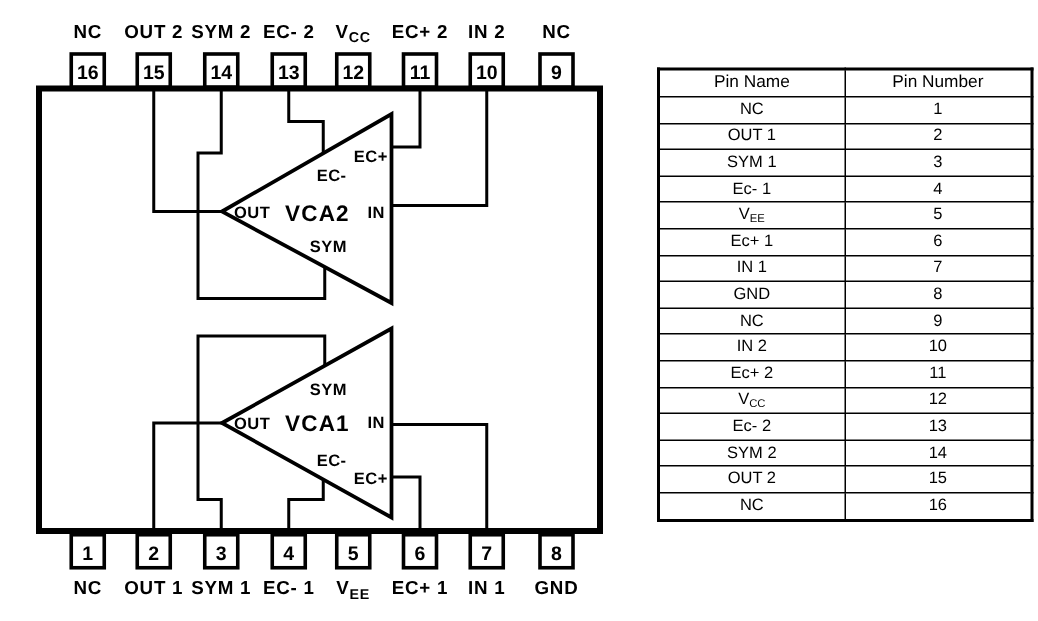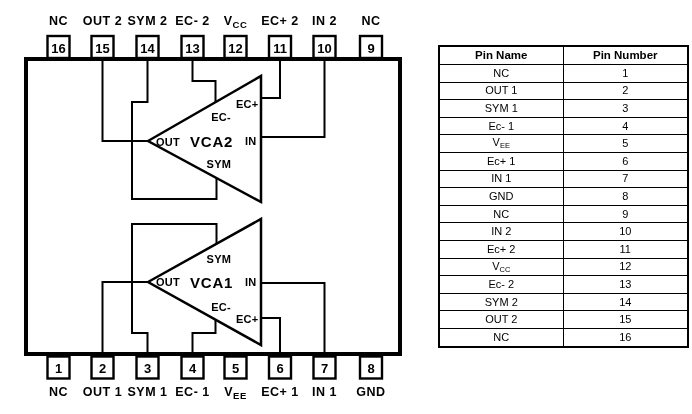--- a/index.html
+++ b/index.html
@@ -13,21 +13,21 @@
   }
   .pin-table-wrap{position:absolute;left:438px;top:45px;width:249px;}
   table.pin-table{
     width:100%;border-collapse:collapse;table-layout:fixed;
     border:2px solid #000;font-size:11px;color:#000;background:#fff;
   }
   table.pin-table th,table.pin-table td{
     border:1px solid #000;text-align:center;vertical-align:middle;
     padding:0;line-height:1;overflow:hidden;
   }
-  table.pin-table th{height:17px;font-size:11.5px;font-weight:bold;}
+  table.pin-table th{height:17px;font-size:11.5px;font-weight:normal;}
   table.pin-table td{height:16.6px;font-weight:normal;}
   .subtext{font-size:7.5px;vertical-align:-2px;letter-spacing:0;}
 </style>
 </head>
 <body>
 
 <div class="stage">
 
   <svg width="430" height="414" viewBox="0 0 430 414">
 

